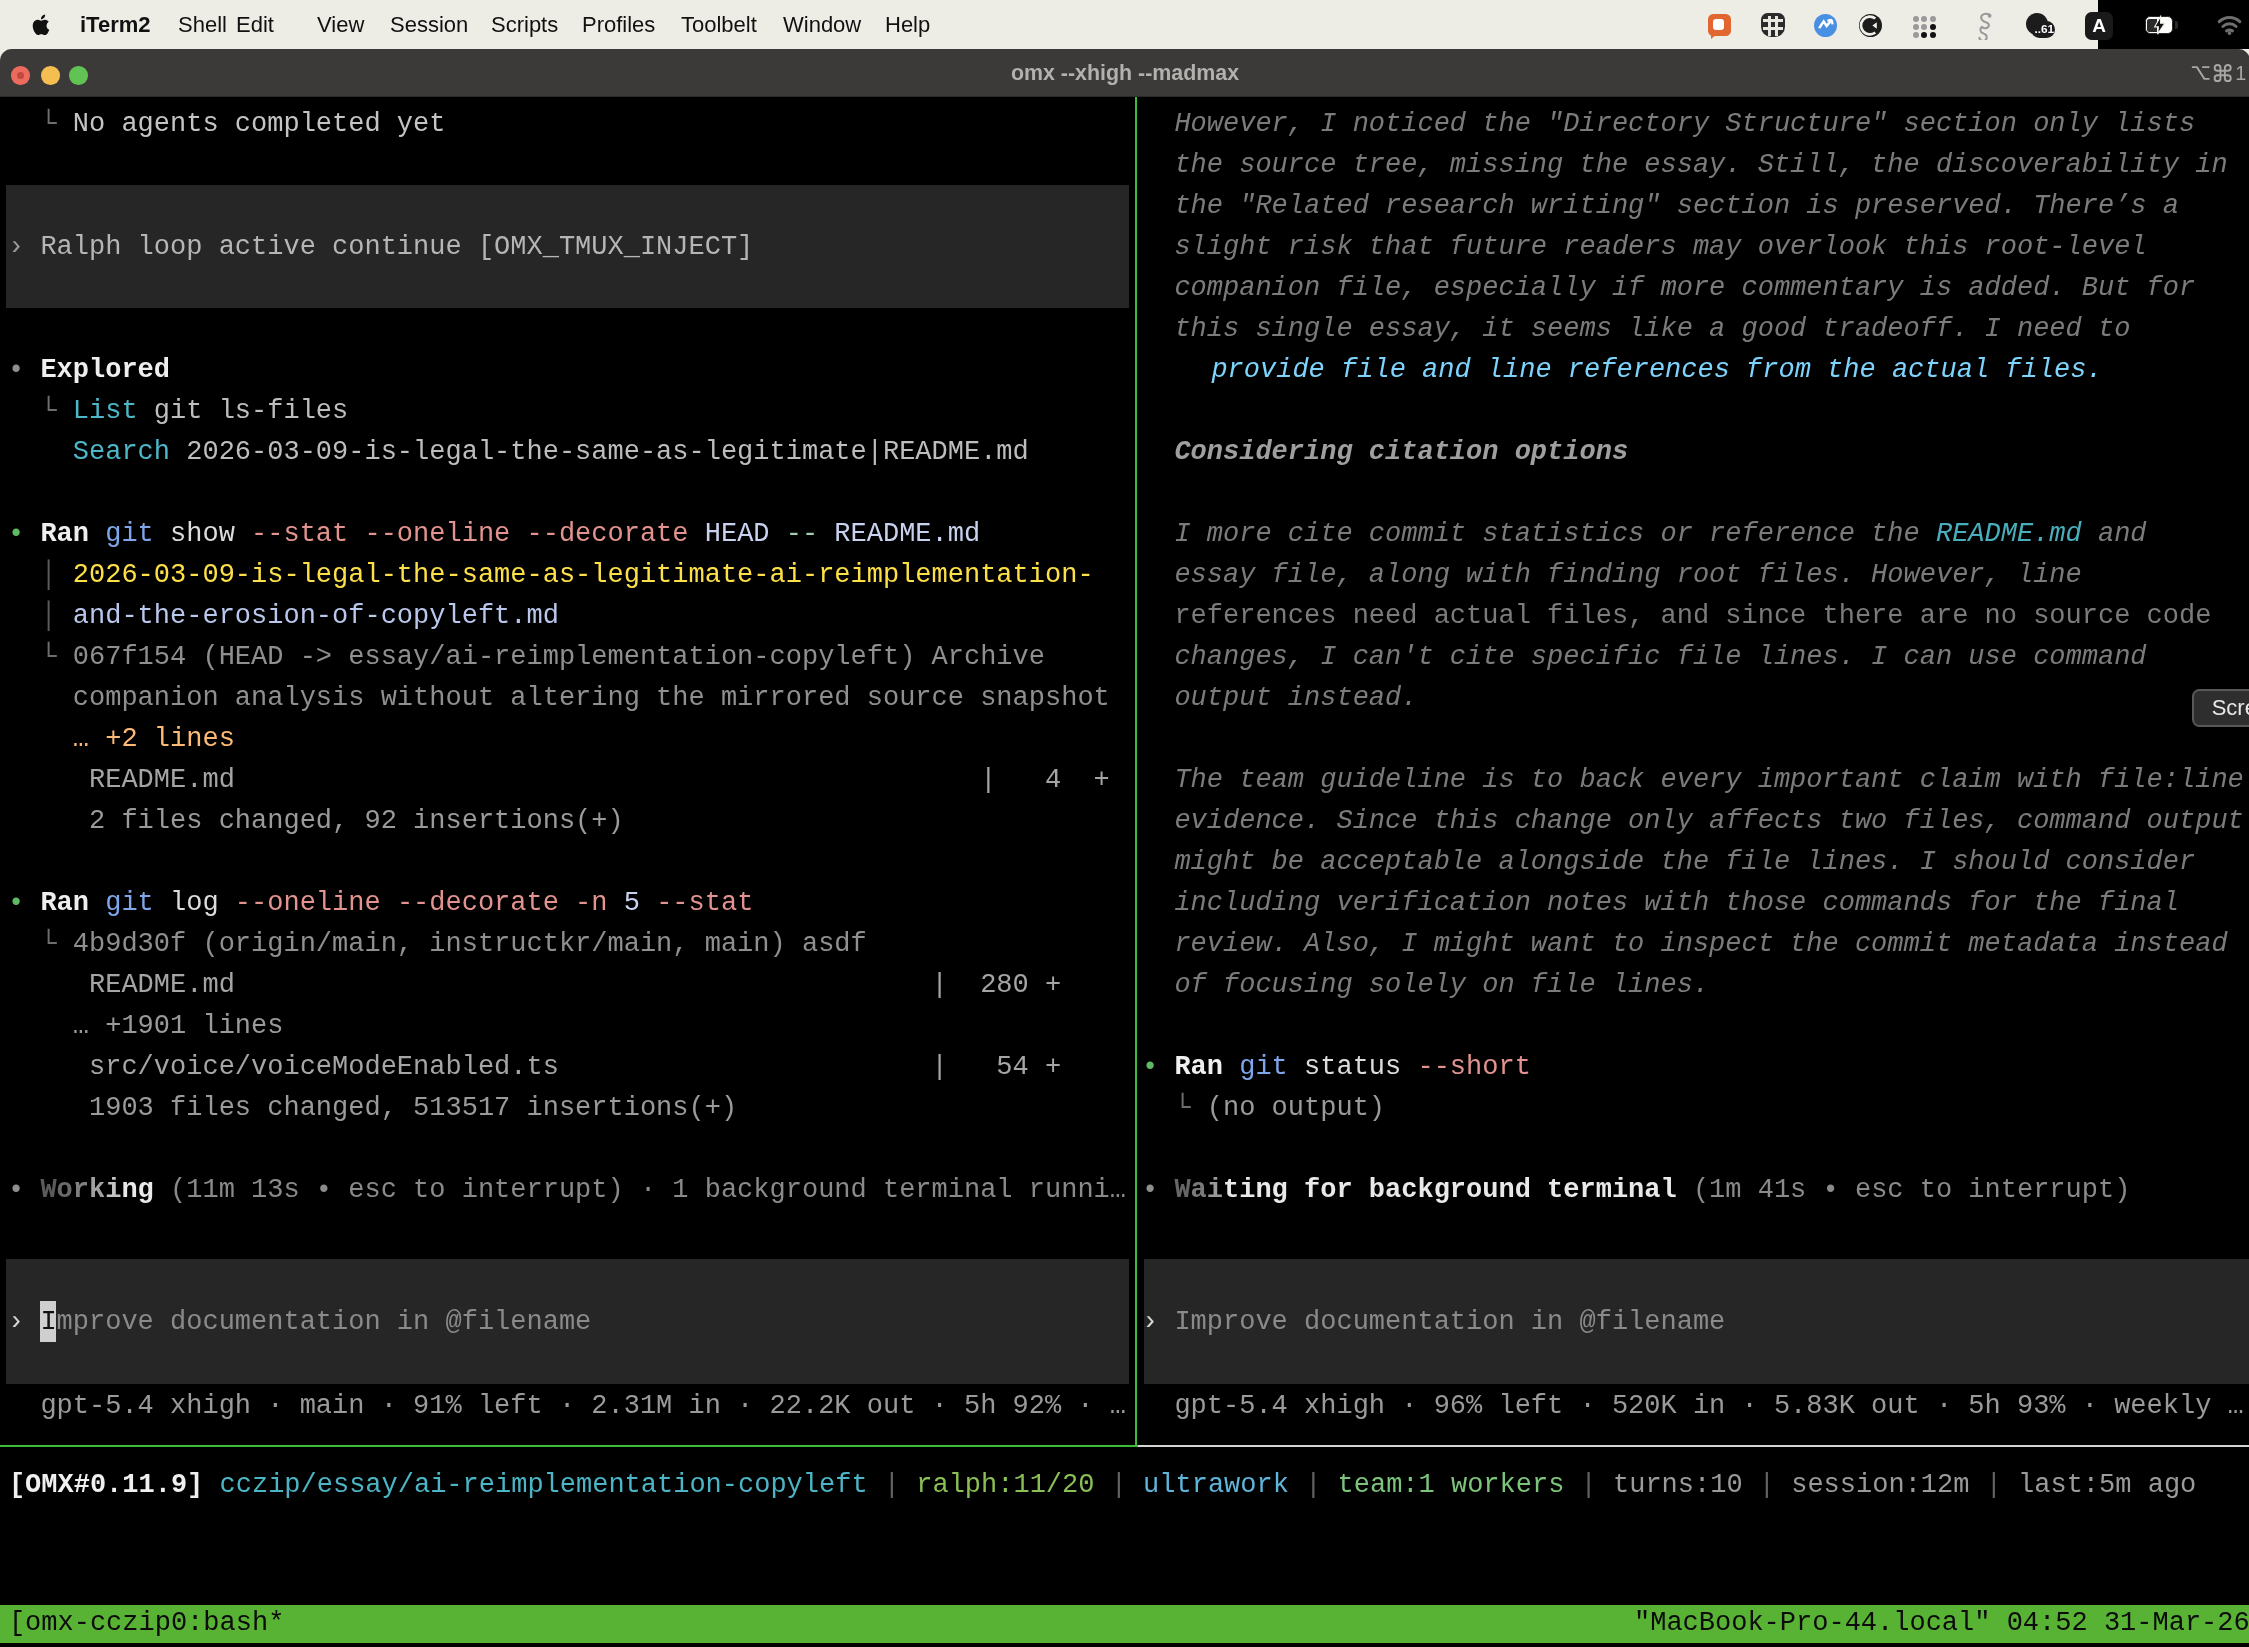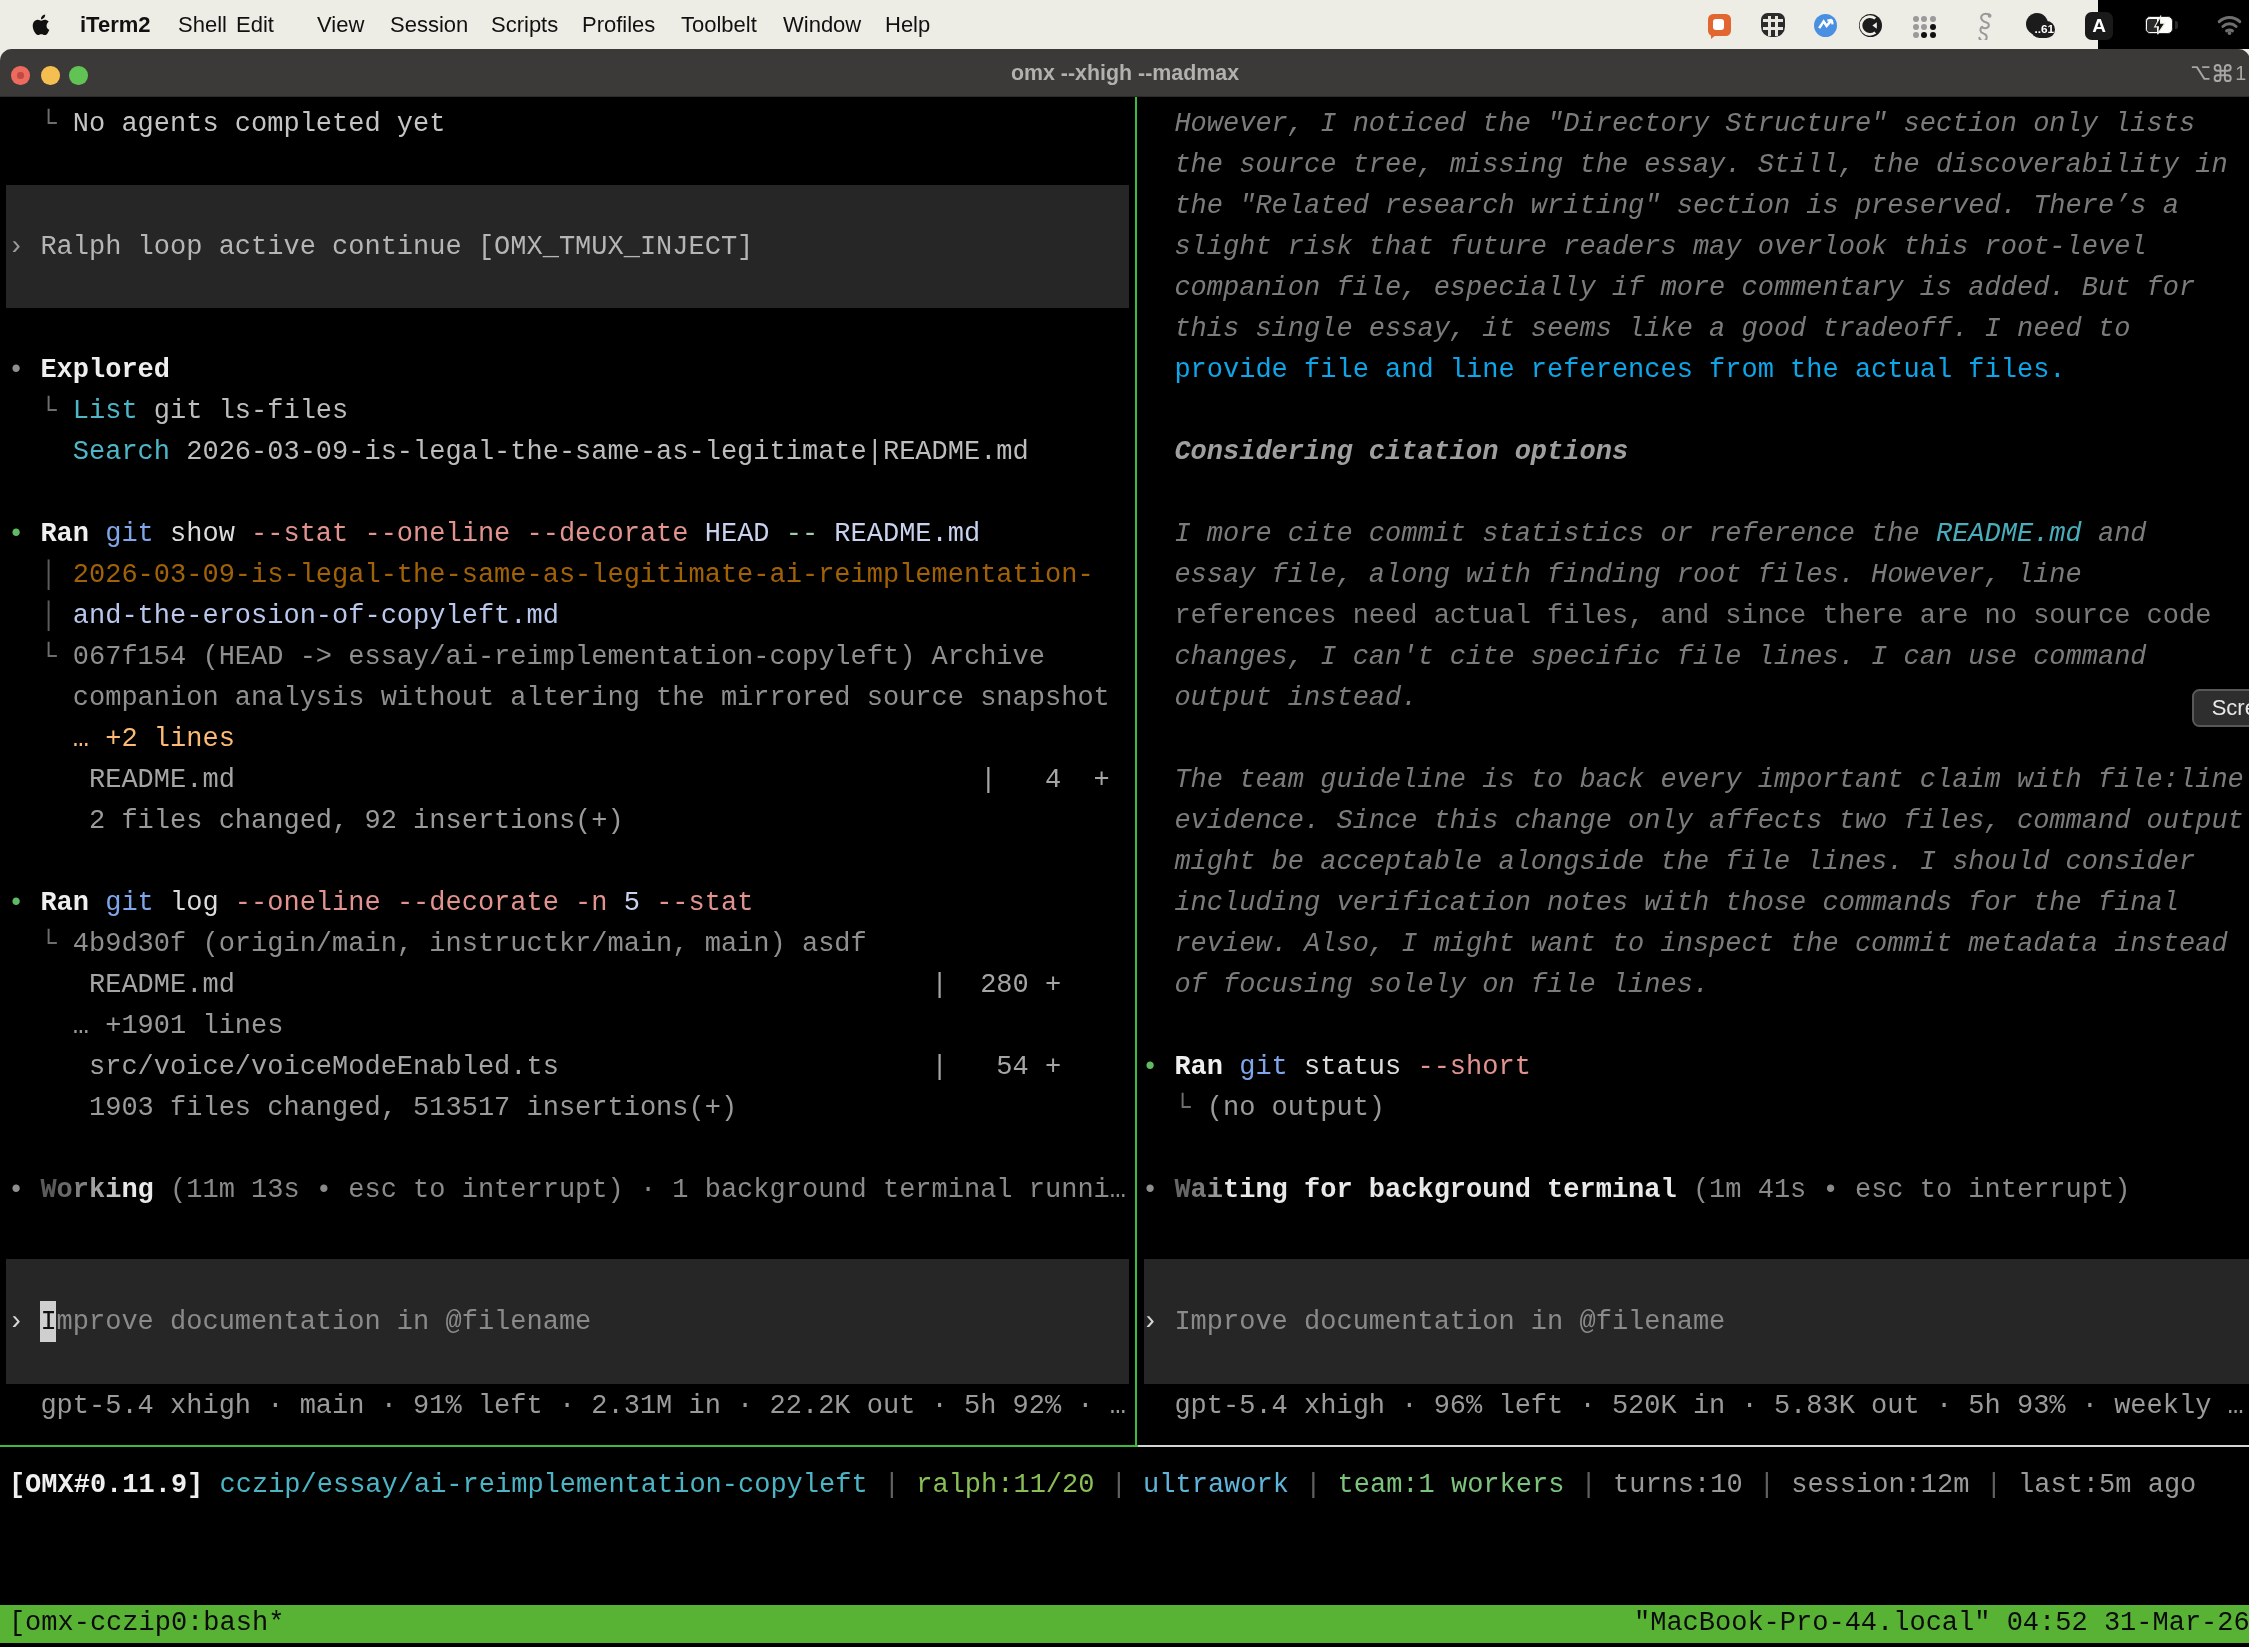--- a/index.html
+++ b/index.html
@@ -101,21 +101,21 @@
 
 
 <span style="color:#9a9a9a;">›</span> <span style="color:#b5b5b5;">Ralph loop active continue [OMX_TMUX_INJECT]</span>
 
 
 <span style="color:#8f8f8f;">•</span> <span style="color:#efefef;font-weight:bold;">Explored</span>
   <span style="color:#6e6e6e;">└</span> <span style="color:#4db7c8;">List</span> <span style="color:#bdbdbd;">git ls-files</span>
     <span style="color:#4db7c8;">Search</span> <span style="color:#bdbdbd;">2026-03-09-is-legal-the-same-as-legitimate|README.md</span>
 
 <span style="color:#5fbb63;">•</span> <span style="color:#efefef;font-weight:bold;">Ran</span> <span style="color:#7fa5ea;">git</span> <span style="color:#dcdcdc;">show</span> <span style="color:#e2938f;">--stat</span> <span style="color:#e2938f;">--oneline</span> <span style="color:#e2938f;">--decorate</span> <span style="color:#c8d2ee;">HEAD</span> <span style="color:#9fcfae;">--</span> <span style="color:#c8d2ee;">README.md</span>
-  <span style="color:#5c5c5c;">│</span> <span style="color:#a16207;margin-top:27px;">2026-03-09-is-legal-the-same-as-legitimate-ai-reimplementation-</span>
+  <span style="color:#5c5c5c;">│</span> <span style="color:#fde047;margin-top:27px;">2026-03-09-is-legal-the-same-as-legitimate-ai-reimplementation-</span>
   <span style="color:#5c5c5c;">│</span> <span style="color:#bac7ec;">and-the-erosion-of-copyleft.md</span>
   <span style="color:#6e6e6e;">└</span> <span style="color:#8f8f8f;">067f154 (HEAD -&gt; essay/ai-reimplementation-copyleft) Archive</span>
     <span style="color:#8f8f8f;">companion analysis without altering the mirrored source snapshot</span>
     <span style="color:#fdba74;margin-top:25px;">… +2 lines</span>
      <span style="color:#a5a5a5;">README.md                                              |   4  +</span>
      <span style="color:#9a9a9a;">2 files changed, 92 insertions(+)</span>
 
 <span style="color:#5fbb63;">•</span> <span style="color:#efefef;font-weight:bold;">Ran</span> <span style="color:#7fa5ea;">git</span> <span style="color:#dcdcdc;">log</span> <span style="color:#e2938f;">--oneline</span> <span style="color:#e2938f;">--decorate</span> <span style="color:#e2938f;">-n</span> <span style="color:#c8d2ee;">5</span> <span style="color:#e2938f;">--stat</span>
   <span style="color:#6e6e6e;">└</span> <span style="color:#8f8f8f;">4b9d30f (origin/main, instructkr/main, main) asdf</span>
      <span style="color:#a5a5a5;">README.md                                           |  280 +</span>
@@ -123,21 +123,21 @@
      <span style="color:#a5a5a5;">src/voice/voiceModeEnabled.ts                       |   54 +</span>
      <span style="color:#9a9a9a;">1903 files changed, 513517 insertions(+)</span>
 
 <span style="color:#8f8f8f;">•</span> <span style="color:#5a5a5a;font-weight:bold;">W</span><span style="color:#6a6a6a;font-weight:bold;">o</span><span style="color:#808080;font-weight:bold;">r</span><span style="color:#a0a0a0;font-weight:bold;">k</span><span style="color:#c4c4c4;font-weight:bold;">i</span><span style="color:#e9e9e9;font-weight:bold;">ng</span> <span style="color:#8a8a8a;">(11m 13s • esc to interrupt) · 1 background terminal runni…</span></pre>
   <pre class="abs" style="left:1142px;top:104px">  <span style="color:#7b7b7b;font-style:italic;">However, I noticed the "Directory Structure" section only lists</span>
   <span style="color:#7b7b7b;font-style:italic;">the source tree, missing the essay. Still, the discoverability in</span>
   <span style="color:#7b7b7b;font-style:italic;">the "Related research writing" section is preserved. There’s a</span>
   <span style="color:#7b7b7b;font-style:italic;">slight risk that future readers may overlook this root-level</span>
   <span style="color:#7b7b7b;font-style:italic;">companion file, especially if more commentary is added. But for</span>
   <span style="color:#7b7b7b;font-style:italic;">this single essay, it seems like a good tradeoff. I need to</span>
-  <span style="color:#0ea5e9;">provide file and line references from the actual files.</span>
+  <span style="color:#7dd3fc;font-style:italic;margin-left:37px;">provide file and line references from the actual files.</span>
 
   <span style="color:#9f9f9f;font-weight:bold;font-style:italic;">Considering citation options</span>
 
   <span style="color:#7b7b7b;font-style:italic;">I more cite commit statistics or reference the </span><span style="color:#49aebc;font-style:italic;">README.md</span><span style="color:#7b7b7b;font-style:italic;"> and</span>
   <span style="color:#7b7b7b;font-style:italic;">essay file, along with finding root files. However, line</span>
   <span style="color:#7b7b7b;">references need actual files, and since there are no source code</span>
   <span style="color:#7b7b7b;font-style:italic;">changes, I can't cite specific file lines. I can use command</span>
   <span style="color:#7b7b7b;font-style:italic;">output instead.</span>
 
   <span style="color:#7b7b7b;font-style:italic;">The team guideline is to back every important claim with file:line</span>

